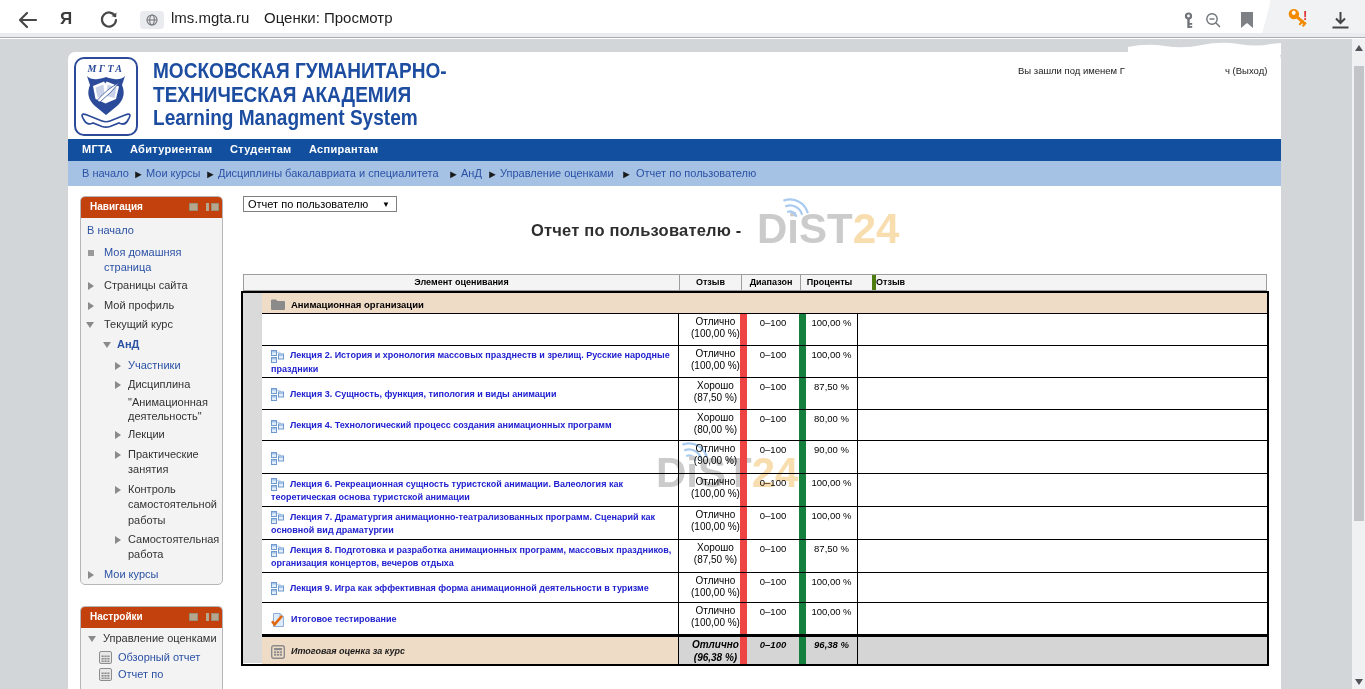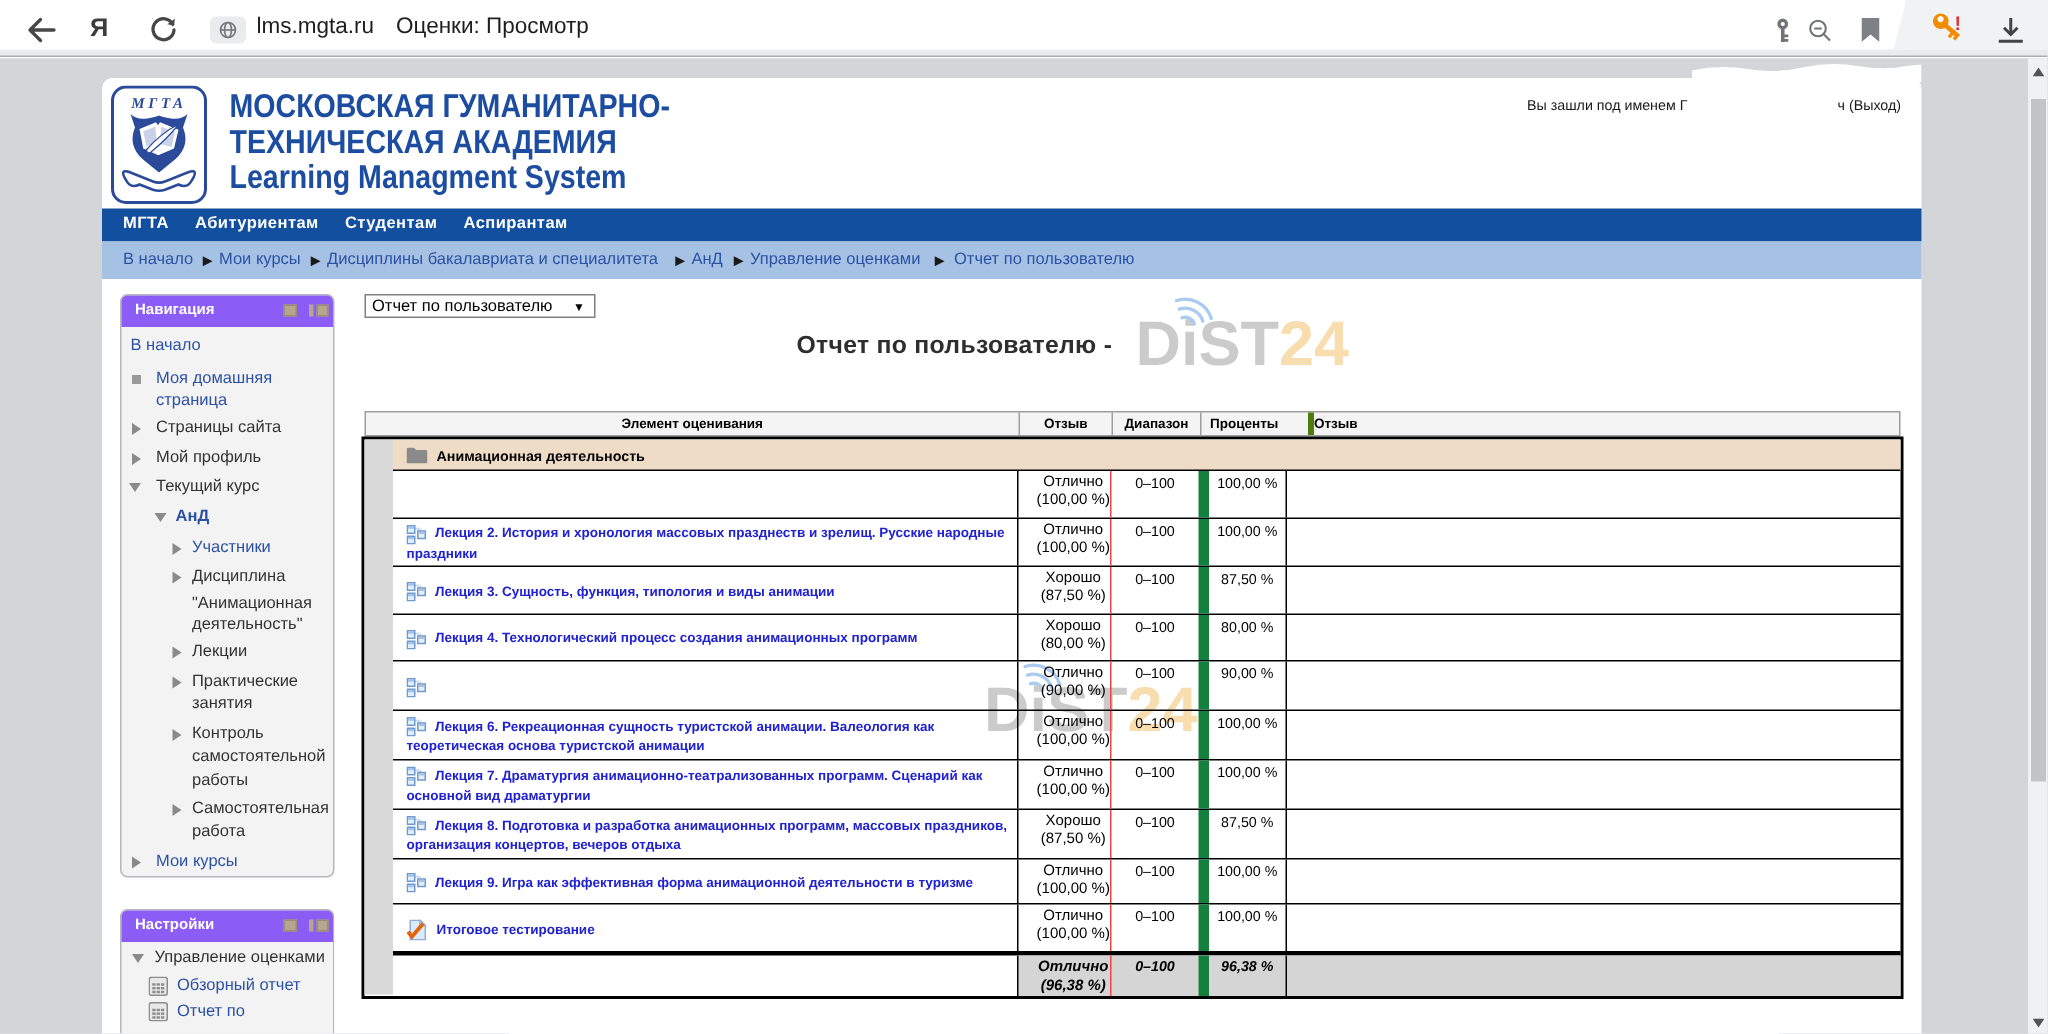--- a/index.html
+++ b/index.html
@@ -20,21 +20,21 @@
 #crumbs span, #crumbs a { position:absolute; top:6px; white-space:nowrap; }
 .crumblink { color:#2b51a5; }
 .crumbsep { color:#1a1a1a; font-size:11px; }
 
 #logo { position:absolute; left:74px; top:57px; }
 #title { position:absolute; left:153px; top:59px; font-weight:bold; font-size:22px; line-height:23.7px; color:#1c4da1; transform:scaleX(0.866); transform-origin:0 0; white-space:nowrap; }
 #login { position:absolute; left:1018px; top:65px; font-size:9.5px; color:#1a1a1a; }
 #logout { position:absolute; left:1225px; top:65px; font-size:9.5px; color:#1a1a1a; }
 
 .block { position:absolute; left:80px; width:143px; border:1px solid #b6b6bb; border-radius:5px; background:#f3f3f3; }
-.blockhead { height:21px; background:#8b5cf6; border-radius:4px 4px 0 0; color:#fff; font-weight:bold; font-size:10px; padding:4px 0 0 9px; position:relative; }
+.blockhead { height:21px; background:#c2410c; border-radius:4px 4px 0 0; color:#fff; font-weight:bold; font-size:10px; padding:4px 0 0 9px; position:relative; }
 .hicon1 { position:absolute; top:6px; right:24px; width:9px; height:8px; background:#b5a78d; border:1px solid #9b8d73; }
 .hicon2a { position:absolute; top:6px; right:13px; width:3px; height:8px; background:#b5a78d; }
 .hicon2b { position:absolute; top:6px; right:3px; width:8px; height:8px; background:#b5a78d; border:1px solid #9b8d73; }
 .sbitem { position:absolute; font-size:11px; color:#333; white-space:nowrap; }
 .sblink { color:#2b51a5; }
 .tri { position:absolute; width:0; height:0; }
 .tri.r { border-left:6px solid #8a8a8a; border-top:4px solid transparent; border-bottom:4px solid transparent; }
 .tri.d { border-top:6px solid #8a8a8a; border-left:4px solid transparent; border-right:4px solid transparent; }
 .sqb { position:absolute; width:6px; height:6px; background:#9a9a9a; }
 
@@ -46,21 +46,21 @@
 .wm .g { color:#cbcbcb; }
 .wm .o { color:#f8ddae; }
 
 #thead { position:absolute; left:243px; top:274px; width:1024px; height:17px; background:#f4f4f4; border:1px solid #9d9d9d; font-size:9px; font-weight:bold; color:#000; }
 #thead div { position:absolute; top:2px; }
 #tbody { position:absolute; left:241px; top:291px; width:1028px; border:2px solid #000; }
 #indent { position:absolute; left:0; top:0; width:19px; height:370px; background:#dadada; }
 .trow { position:relative; margin-left:19px; border-bottom:1px solid #000; }
 .cell { position:absolute; top:0; height:100%; }
 .cGrade { left:416px; width:62px; border-left:1px solid #000; text-align:center; font-size:10px; line-height:12px; padding-top:2px;padding-left:12px; }
-.cRange { left:478px; width:59px; border-left:1px solid #ef4444; text-align:center; font-size:9.5px; padding-top:3px; }
+.cRange { left:478px; width:59px; border-left:7px solid #ef4444; text-align:center; font-size:9.5px; padding-top:3px; }
 .cPct   { left:537px; width:58px; border-left:7px solid #15803d; text-align:center; font-size:9.5px; padding-top:3px; }
 .cFb    { left:595px; width:410px; border-left:1px solid #000; }
 .cName  { left:0; width:416px; font-size:9px; font-weight:bold; display:flex; flex-direction:column; justify-content:center; padding-left:9px; line-height:13px; }
 .cName .inner { display:block; position:relative; top:1px; }
 .cName .txt { color:#2021d0; }
 .catrow { background:#efdcc6; }
 .lastrow { border-bottom:none; }
 .lastrow .cName { background:#efdcc6; }
 .lastrow .cGrade, .lastrow .cRange, .lastrow .cPct, .lastrow .cFb { background:#d5d5d5; padding-top:2px; line-height:12.5px; }
 .icon { display:inline-block; vertical-align:middle; margin-right:6px; flex-shrink:0; }
@@ -264,21 +264,21 @@
   <div style="left:497px;width:59px;text-align:center;border-left:1px solid #9d9d9d;height:15px;padding-top:2px;top:0">Диапазон</div>
   <div style="left:556px;width:58px;text-align:center;border-left:1px solid #9d9d9d;height:15px;padding-top:2px;top:0">Проценты</div>
   <div style="left:628px;width:410px;text-align:left;border-left:4px solid #4d7c0f;height:15px;padding-top:2px;top:0">Отзыв</div>
 </div>
 <div id="tbody">
 <div id="indent"></div>
 <div class="trow catrow" style="top:0;height:21px">
       <div class="cell cName" style="font-size:9.5px">
         <div class="inner"><svg class="icon" width="14" height="11" viewBox="0 0 14 11">
             <path d="M0 1.5 Q0 0.5 1 0.5 L5 0.5 L6.5 2 L13 2 Q14 2 14 3 L14 10 Q14 11 13 11 L1 11 Q0 11 0 10 Z" fill="#8a8a8a"></path>
-          </svg><span style="color:#000">Анимационная деятельность</span></div>
+          </svg><span style="color:#000">Анимационная организации</span></div>
       </div>
     </div>
 <div class="trow" style="height:32px">
 <div class="cell cGrade">Отлично<br>(100,00&nbsp;%)</div>
 <div class="cell cRange">0–100</div>
 <div class="cell cPct">100,00&nbsp;%</div>
 <div class="cell cFb"></div>
     </div>
 <div class="trow" style="height:32px">
 <div class="cell cName">
@@ -456,20 +456,34 @@
             <path d="M1 8.2 L3.6 11.5 L11 2.8" stroke="#e2660c" stroke-width="2.6" fill="none"></path>
           </svg><span class="txt">Итоговое тестирование</span></div>
       </div>
 <div class="cell cGrade">Отлично<br>(100,00&nbsp;%)</div>
 <div class="cell cRange">0–100</div>
 <div class="cell cPct">100,00&nbsp;%</div>
 <div class="cell cFb"></div>
     </div>
 <div style="position:relative;margin-left:19px;height:3px;background:#000"></div>
 <div class="trow lastrow" style="height:27px">
+<div class="cell cName" style="font-style:italic">
+        <div class="inner"><svg class="icon" width="14" height="14" viewBox="0 0 14 14">
+            <rect x="0.7" y="0.7" width="12.6" height="12.6" rx="2" fill="none" stroke="#8b8b8b" stroke-width="1.4"></rect>
+            <rect x="3" y="3" width="8" height="2.2" fill="#8b8b8b"></rect>
+            <g fill="#8b8b8b">
+              <rect x="3" y="6.3" width="2.2" height="1.8"></rect>
+              <rect x="5.9" y="6.3" width="2.2" height="1.8"></rect>
+              <rect x="8.8" y="6.3" width="2.2" height="1.8"></rect>
+              <rect x="3" y="8.9" width="2.2" height="1.8"></rect>
+              <rect x="5.9" y="8.9" width="2.2" height="1.8"></rect>
+              <rect x="8.8" y="8.9" width="2.2" height="1.8"></rect>
+            </g>
+          </svg><span style="color:#1a1a1a">Итоговая оценка за курс</span></div>
+      </div>
 <div class="cell cGrade" style="font-weight:bold;font-style:italic">Отлично<br>(96,38&nbsp;%)</div>
 <div class="cell cRange" style="font-weight:bold;font-style:italic">0–100</div>
 <div class="cell cPct" style="font-weight:bold;font-style:italic">96,38&nbsp;%</div>
 <div class="cell cFb"></div>
     </div>
 </div>
 
 <div id="sbar"></div>
 <div id="sthumb"></div>
 <svg class="abs" style="left:1355px;top:45px" width="8" height="6" viewBox="0 0 8 6">

